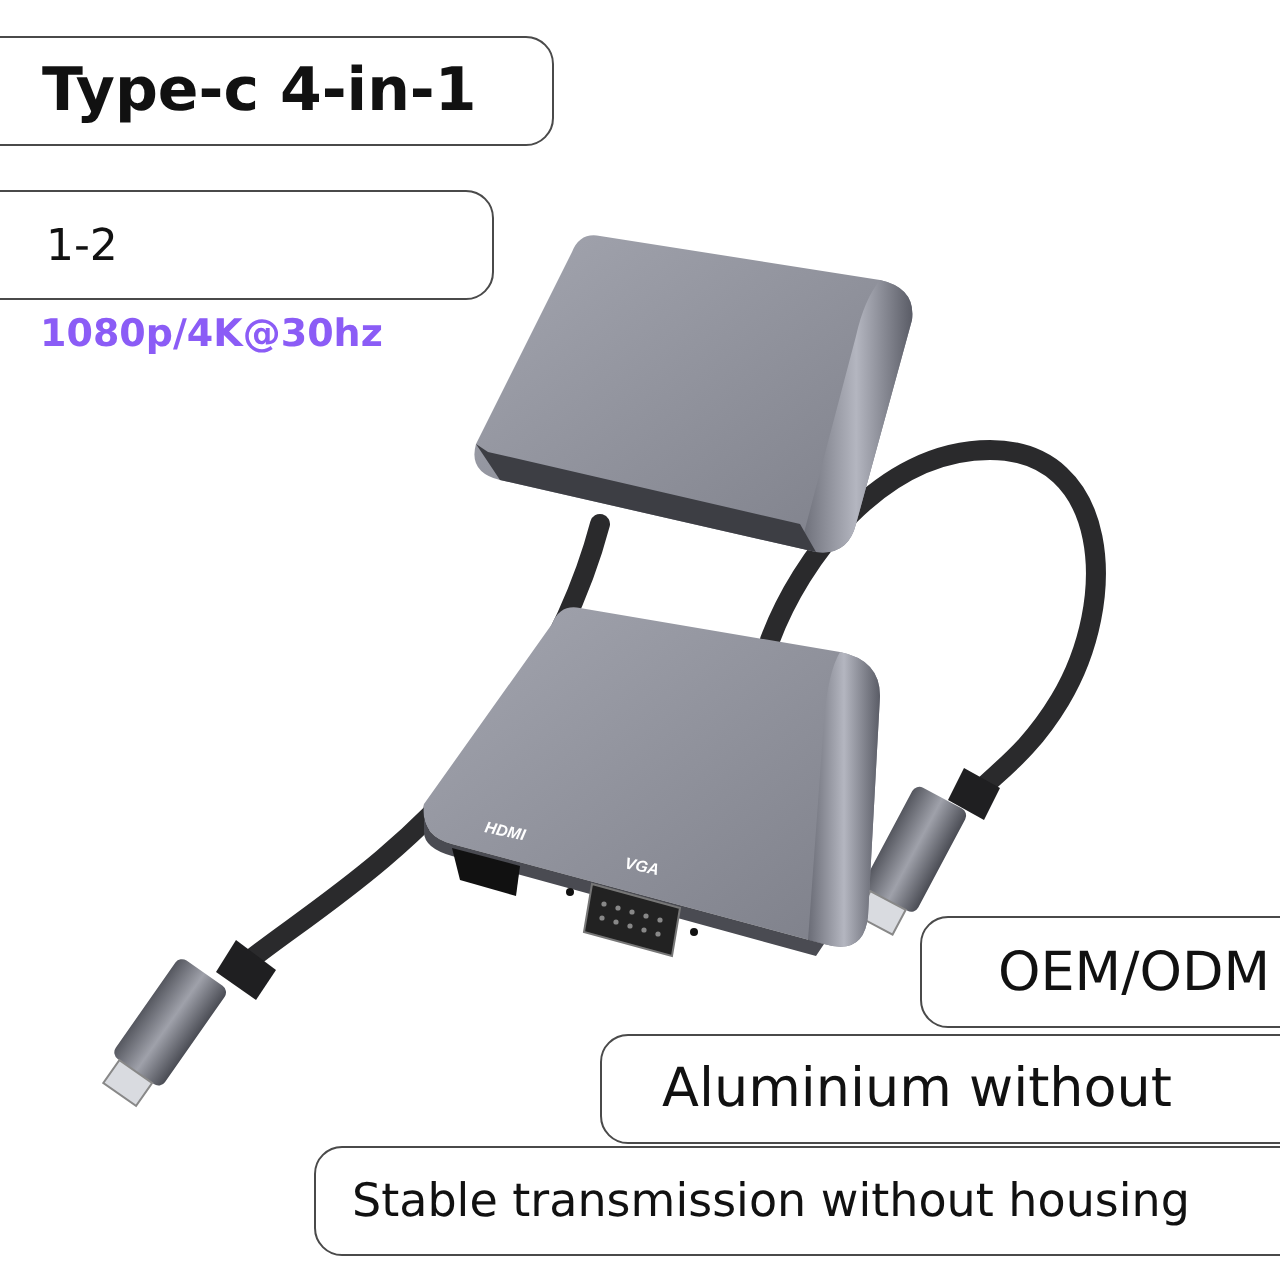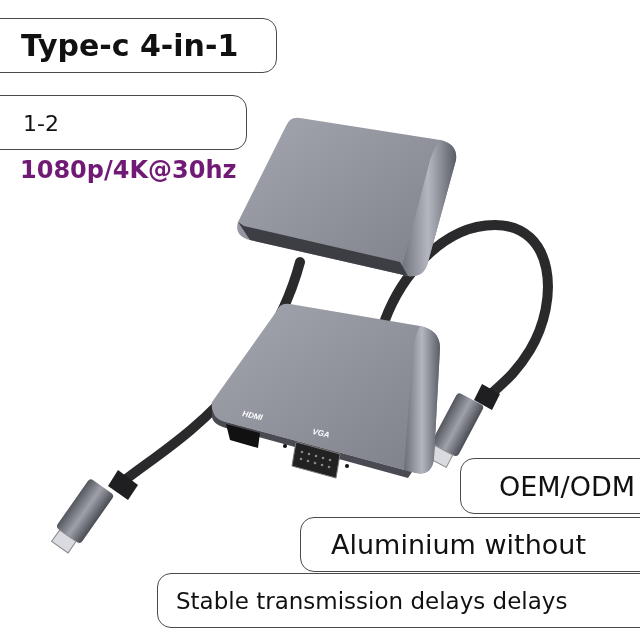--- a/index.html
+++ b/index.html
@@ -11,21 +11,21 @@
   .pill {
     position: absolute; box-sizing: border-box;
     border: 1.5px solid #4a4a4a; border-radius: 14px;
     background: #ffffff;
     display: flex; align-items: center; justify-content: center;
     color: #111; font-weight: bold; white-space: nowrap;
   }
   #pill-type { left: -20px; top: 18px; width: 297px; height: 55px; font-size: 30px; padding-left: 18px; justify-content: flex-start; padding-left: 40px; }
   #pill-vga { left: -20px; top: 95px; width: 267px; height: 55px; font-size: 30px; justify-content: flex-start; padding-left: 40px; }
   #pill-vga .sub { font-weight: normal; font-size: 22px; margin-left: 2px; position: relative; top: 1px; }
-  #res-text { position: absolute; left: 20px; top: 156px; font-size: 24px; font-weight: bold; color: #701a75; }
+  #res-text { position: absolute; left: 20px; top: 156px; font-size: 19px; font-weight: bold; color: #8b5cf6; }
   #pill-oem { left: 460px; top: 458px; width: 200px; height: 56px; font-size: 27px; font-weight: normal; justify-content: flex-start; padding-left: 38px; }
   #pill-alu { left: 300px; top: 517px; width: 360px; height: 55px; font-size: 27px; font-weight: normal; justify-content: flex-start; padding-left: 30px; }
   #pill-stable { left: 157px; top: 573px; width: 503px; height: 55px; font-size: 23px; font-weight: normal; justify-content: flex-start; padding-left: 18px; }
 
   svg#product { position: absolute; left: 0; top: 0; }
 </style>
 </head>
 <body>
 
 <svg id="product" width="640" height="640" viewBox="0 0 640 640">
@@ -115,14 +115,14 @@
 
 <div class="pill" id="pill-oem">
   <span>OEM/ODM</span>
 </div>
 
 <div class="pill" id="pill-alu">
   <span>Aluminium without</span>
 </div>
 
 <div class="pill" id="pill-stable">
-  <span>Stable transmission delays delays</span>
+  <span>Stable transmission without housing</span>
 </div>
 
 </body></html>

